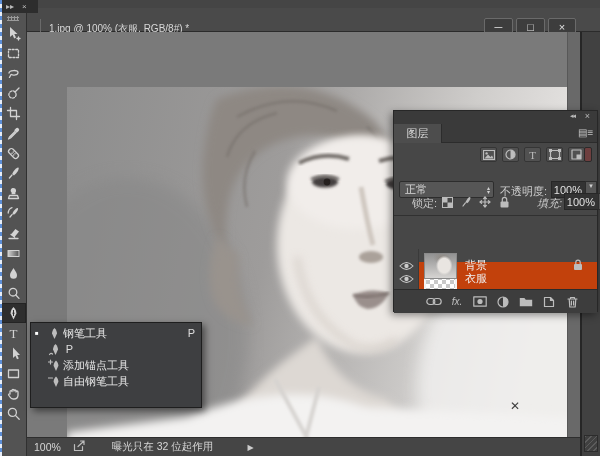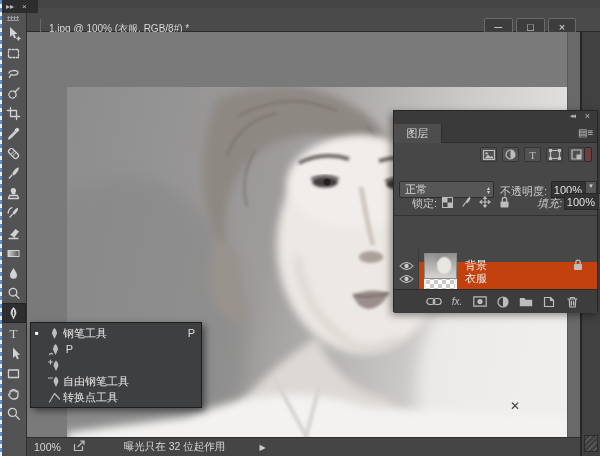--- a/index.html
+++ b/index.html
@@ -37,21 +37,21 @@
   #vscroll { left:567px; top:32px; width:13px; height:405px; background:#696969; border-left:1px solid #585858; }
   #win-edge { left:580px; top:32px; width:20px; height:424px; background:#414141; border-left:2px solid #262626; }
   #resize-grip { left:584px; top:435px; width:14px; height:17px; border:1px solid #2c2c2c; background:
      repeating-linear-gradient(135deg, #5c5c5c 0 1px, transparent 1px 4px), #404040; }
 
   
   #statusbar { left:27px; top:437px; width:553px; height:19px; background:#454545; border-top:1px solid #2e2e2e;
                display:flex; align-items:center; color:#d6d6d6; font-size:10.5px; z-index:4; }
   #status-zoom { margin-left:7px; }
   #status-export { margin-left:12px; }
-  #status-hint { margin-left:38px; }
+  #status-hint { margin-left:26px; }
   #status-arrow { margin-left:34px; font-size:8px; color:#cccccc; }
 
   
   #layers-panel { left:393px; top:110px; width:205px; height:202px; background:#474747;
                   border:1px solid #272727; box-shadow:-2px 3px 8px rgba(0,0,0,.45); z-index:10; font-size:11px; }
   #lp-drag { left:0; top:0; width:203px; height:13px; background:#3a3a3a; color:#b8b8b8; }
   #lp-collapse { right:22px; top:1px; font-size:7px; letter-spacing:-1px; }
   #lp-close { right:7px; top:0px; font-size:9px; }
   #lp-tabs { left:0; top:13px; width:203px; height:19px; background:#3a3a3a; border-bottom:1px solid #2c2c2c; }
   #lp-tab { left:0; top:0; width:48px; height:19px; background:#4d4d4d; color:#d9d9d9; text-align:center; line-height:19px;
@@ -511,39 +511,30 @@
       <span class="pm-short">P</span>
     </div>
     <div class="pm-row">
       <span class="pm-bullet"></span>
       <span class="pm-icon">
         <svg width="13" height="13">
             <path class="pglyph" d="M2.5 1 v4 M0.5 3 h4"></path>
             <path class="pfill" d="M8 1.5 C9.6 3 10.4 5 10.4 6.8 L8 12 L5.6 6.8 C5.6 5 6.4 3 8 1.5 Z"></path>
           </svg>
       </span>
+      <span class="pm-label">添加锚点工具</span>
       <span class="pm-short"></span>
     </div>
     <div class="pm-row">
       <span class="pm-bullet"></span>
       <span class="pm-icon">
         <svg width="13" height="13">
             <path class="pglyph" d="M0.5 3 h4"></path>
             <path class="pfill" d="M8 1.5 C9.6 3 10.4 5 10.4 6.8 L8 12 L5.6 6.8 C5.6 5 6.4 3 8 1.5 Z"></path>
           </svg>
       </span>
       <span class="pm-label">自由钢笔工具</span>
       <span class="pm-short"></span>
     </div>
-    <div class="pm-row">
-      <span class="pm-bullet"></span>
-      <span class="pm-icon">
-        <svg width="13" height="13">
-            <path class="pglyph" d="M1.5 11 L6.5 2.5 L11.5 8"></path>
-          </svg>
-      </span>
-      <span class="pm-label">转换点工具</span>
-      <span class="pm-short"></span>
-    </div>
   </div>
 
   <div id="left-edge" class="abs"></div>
 </div>
 
 </body></html>

